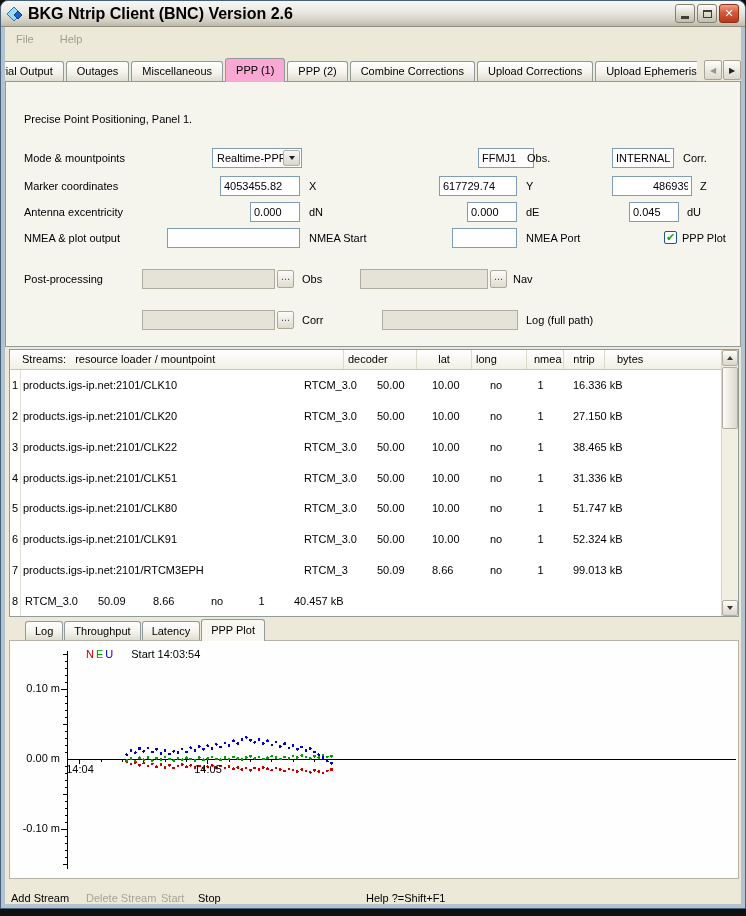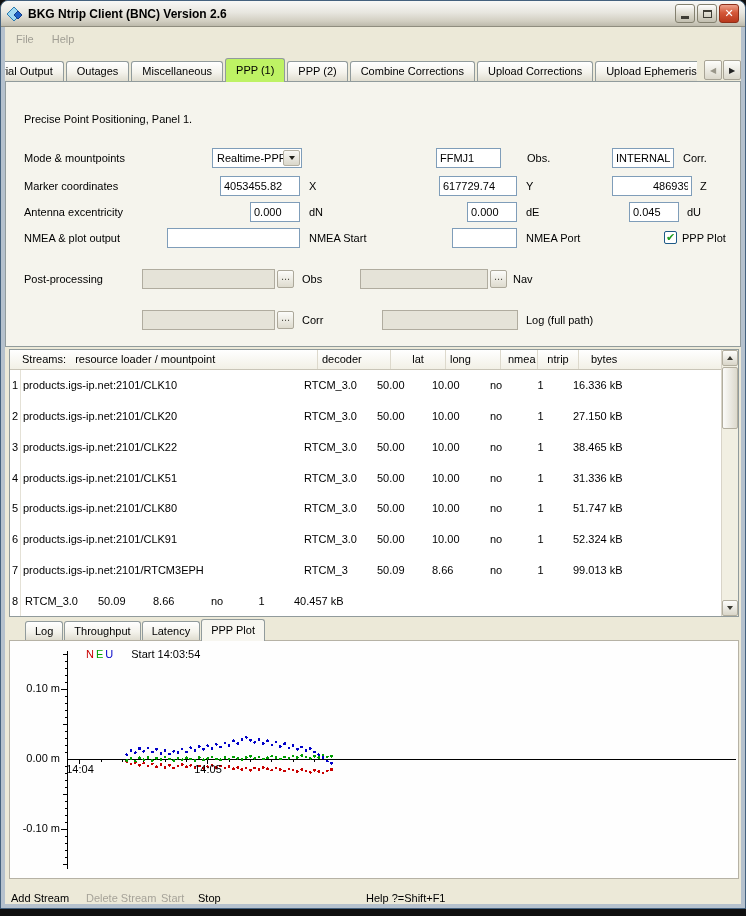--- a/index.html
+++ b/index.html
@@ -4,49 +4,49 @@
 <style>
 *{margin:0;padding:0;box-sizing:border-box}
 html,body{width:746px;height:916px}
 body{position:relative;overflow:hidden;font-family:"Liberation Sans","DejaVu Sans",sans-serif;font-size:11px;color:#000;background:#101010}
 .window{position:absolute;left:0;top:0;width:746px;height:909px;background:#ece9d8;border:1px solid #44617e;border-radius:8px 8px 0 0;overflow:hidden}
 .frame-strip{position:absolute;background:#b5c1cd}
 .frame-left{left:0;top:26px;bottom:0;width:4px}
 .frame-right{right:0;top:26px;bottom:0;width:4px}
 .frame-bottom{left:0;right:0;bottom:0;height:4px}
 .titlebar{position:absolute;left:0;top:0;right:0;height:26px;background:linear-gradient(#f8f8f6,#e8e7e0 45%,#d2cfc2 80%,#bdbaac);border-bottom:1px solid #8f8d7f;border-radius:7px 7px 0 0;display:flex;align-items:center;padding:0 6px;z-index:10}
-.title-text{font-size:12px;font-weight:bold;margin-left:5px;flex:1;white-space:nowrap}
+.title-text{font-size:16px;font-weight:bold;margin-left:5px;flex:1;white-space:nowrap}
 .win-buttons{display:flex;gap:2px}
 .winbtn{width:20px;height:19px;border:1px solid #83806f;border-radius:3px;background:linear-gradient(#fefefd,#d8d5c8 60%,#c2bfb0);display:flex;align-items:center;justify-content:center}
 .winbtn.close{background:linear-gradient(#eda28b,#d4593a 45%,#b8381c);border-color:#8e2f18;color:#fff;font-weight:bold;font-size:11px}
 .glyph-min{width:8px;height:3px;background:#3f3d35;align-self:flex-end;margin-bottom:3px}
 .glyph-max{width:9px;height:8px;border:1px solid #3f3d35;border-top-width:2px}
-.menubar{position:absolute;left:4px;top:27px;right:4px;height:21px;display:flex;align-items:center;padding-left:4px;gap:4px}
+.menubar{position:absolute;left:4px;top:27px;right:4px;height:21px;display:flex;align-items:center;padding-left:4px;gap:12px}
 .menu-item{padding:2px 7px;color:#a09e94}
 .tabbar{position:absolute;left:4px;top:57px;right:4px;height:24px;z-index:6}
 .tabstrip{position:absolute;left:0;bottom:0;right:44px;height:24px;display:flex;align-items:flex-end;overflow:hidden}
 .tab{flex:none;height:20px;line-height:19px;padding:0 10px;margin-right:2px;margin-bottom:1px;border:1px solid #919b9c;border-bottom:none;border-radius:3px 3px 0 0;background:linear-gradient(#ffffff,#f4f3ec 55%,#e0ddd0);white-space:nowrap}
 .tabstrip .tab:first-child{margin-left:-14px}
-.tab.active{height:24px;line-height:22px;background:#bef264;position:relative;z-index:7;margin-bottom:0}
+.tab.active{height:24px;line-height:22px;background:#f9a8d4;position:relative;z-index:7;margin-bottom:0}
 .tabarrows{position:absolute;right:0;bottom:2px;display:flex}
 .tabarrow{width:18px;height:20px;border:1px solid #a8a496;background:linear-gradient(#fdfdfb,#dbd8cb);display:flex;align-items:center;justify-content:center;font-size:8px;color:#222;margin-left:1px;border-radius:2px}
 .tabarrow.dim{color:#9a978a}
 .page{position:absolute;left:4px;top:80px;right:4px;height:266px;border:1px solid #919b9c;background:#f5f4ed;z-index:4}
 .lbl{position:absolute;line-height:20px;white-space:nowrap}
 .fld{position:absolute;height:20px;border:1px solid #7f9db9;background:#fff;font:11px "Liberation Sans","DejaVu Sans",sans-serif;padding:0 3px;color:#000}
 .fld.dis{background:#e5e3d8;border-color:#b0ac9f}
 .dots-btn{position:absolute;width:17px;height:18px;border:1px solid #aca89a;border-radius:2px;background:linear-gradient(#fcfcfa,#dedbce);text-align:center;line-height:11px;color:#55534a}
 .combo{position:absolute;height:20px;border:1px solid #7f9db9;background:#fff;padding:0 20px 0 4px;line-height:18px;white-space:nowrap}
 .combo-arrow{position:absolute;top:1px;right:1px;bottom:1px;width:17px;background:linear-gradient(#f8f8f5,#dad7ca);border:1px solid #b3afa1;border-radius:2px;display:flex;align-items:center;justify-content:center}
 .tri-down{width:0;height:0;border-left:3.5px solid transparent;border-right:3.5px solid transparent;border-top:4px solid #20201a}
 .cb{position:absolute;width:13px;height:13px;border:1px solid #1d5987;background:#fff;border-radius:2px;color:#1f9c1f;font-size:11px;line-height:11px;text-align:center;font-weight:bold}
 .streams{position:absolute;left:8px;top:348px;width:730px;height:268px;border:1px solid #919b9c;background:#fff}
 .thead{position:absolute;left:0;top:0;width:711px;height:20px;display:flex;background:linear-gradient(#ffffff,#f2f0e6);border-bottom:1px solid #c9c5b8}
 .hcell{height:100%;line-height:19px;border-right:1px solid #ddd9cc;white-space:pre;overflow:hidden}
-.h1{width:308px;padding-left:12px}.h2{width:73px;padding-left:4px}.h3{width:55px;text-align:center}.h4{width:55px;padding-left:4px}.h5{width:37px;padding-left:7px}.h6{width:41px;text-align:center}.h7{flex:1;padding-left:12px;border-right:none}
+.h1{width:334px;padding-left:12px}.h2{width:73px;padding-left:4px}.h3{width:55px;text-align:center}.h4{width:55px;padding-left:4px}.h5{width:37px;padding-left:7px}.h6{width:41px;text-align:center}.h7{flex:1;padding-left:12px;border-right:none}
 .tbody{position:absolute;left:0;top:20px;width:711px;bottom:0;display:flex;flex-direction:column}
 .trow{flex:1;display:flex;align-items:center}
 .tcell{white-space:pre;overflow:hidden}
 .c-num{width:11px;align-self:stretch;display:flex;align-items:center;justify-content:center;border-right:1px solid #e4e1d6}
 .c-mount{width:279px;padding-left:2px}
 .c-dec{width:73px;padding-left:4px}
 .c-lat{width:55px;padding-left:4px}
 .c-long{width:55px;padding-left:4px}
 .c-nmea{width:37px;padding-left:7px}
 .c-ntrip{width:41px;text-align:center}
@@ -132,21 +132,21 @@
   <div class="page">
     <span class="lbl" style="left:18px;top:27px">Precise Point Positioning, Panel 1.</span>
 
     <span class="lbl" style="left:18px;top:66px">Mode &amp; mountpoints</span>
     <span class="combo" style="left:206px;top:66px;width:90px">
       <span>Realtime-PPP</span>
       <span class="combo-arrow">
           <span class="tri-down"></span>
         </span>
     </span>
-    <input class="fld" style="left: 430px; top: 66px; width: 65px;" value="FFMJ1">
+    <input class="fld" style="left: 472px; top: 66px; width: 56px;" value="FFMJ1">
     <span class="lbl" style="left:521px;top:66px">Obs.</span>
     <input class="fld" style="left: 606px; top: 66px; width: 62px;" value="INTERNAL">
     <span class="lbl" style="left:677px;top:66px">Corr.</span>
 
     <span class="lbl" style="left:18px;top:94px">Marker coordinates</span>
     <input class="fld" style="left: 214px; top: 94px; width: 80px;" value="4053455.82">
     <span class="lbl" style="left:303px;top:94px">X</span>
     <input class="fld" style="left: 433px; top: 94px; width: 78px;" value="617729.74">
     <span class="lbl" style="left:520px;top:94px">Y</span>
     <input class="fld" style="left: 606px; top: 94px; width: 80px; padding-left: 40px;" value="4869395.78">

